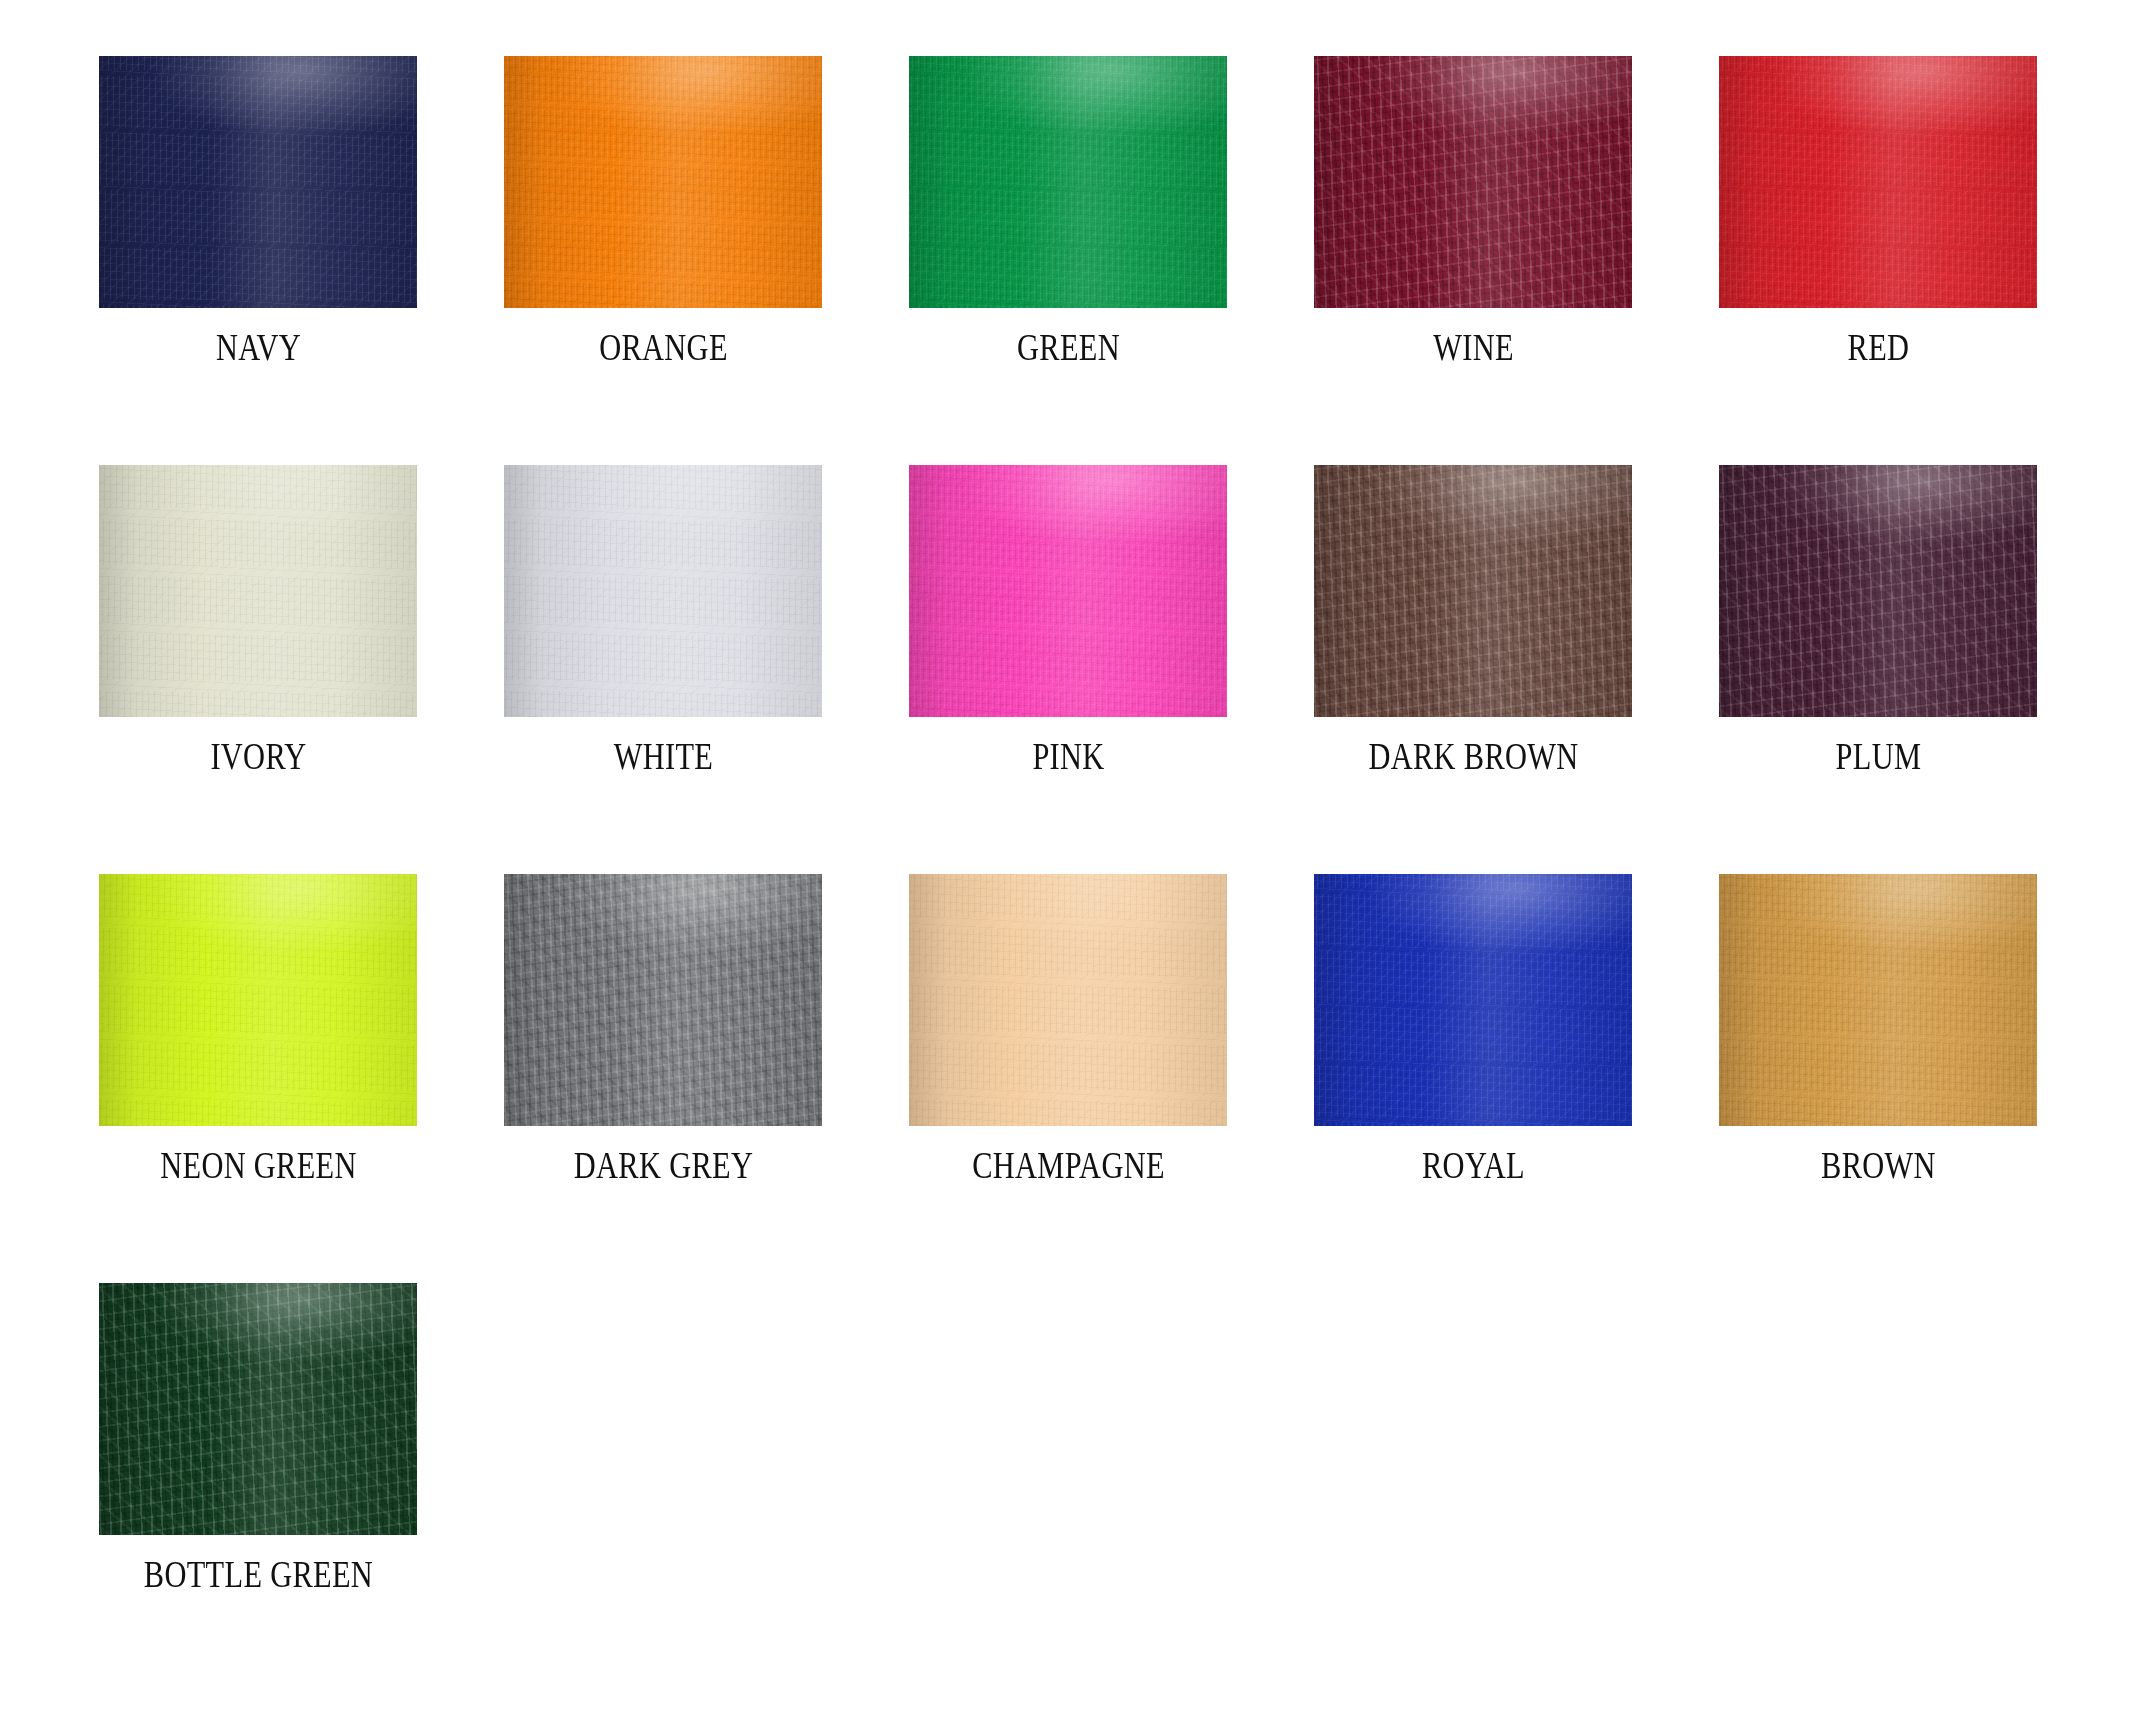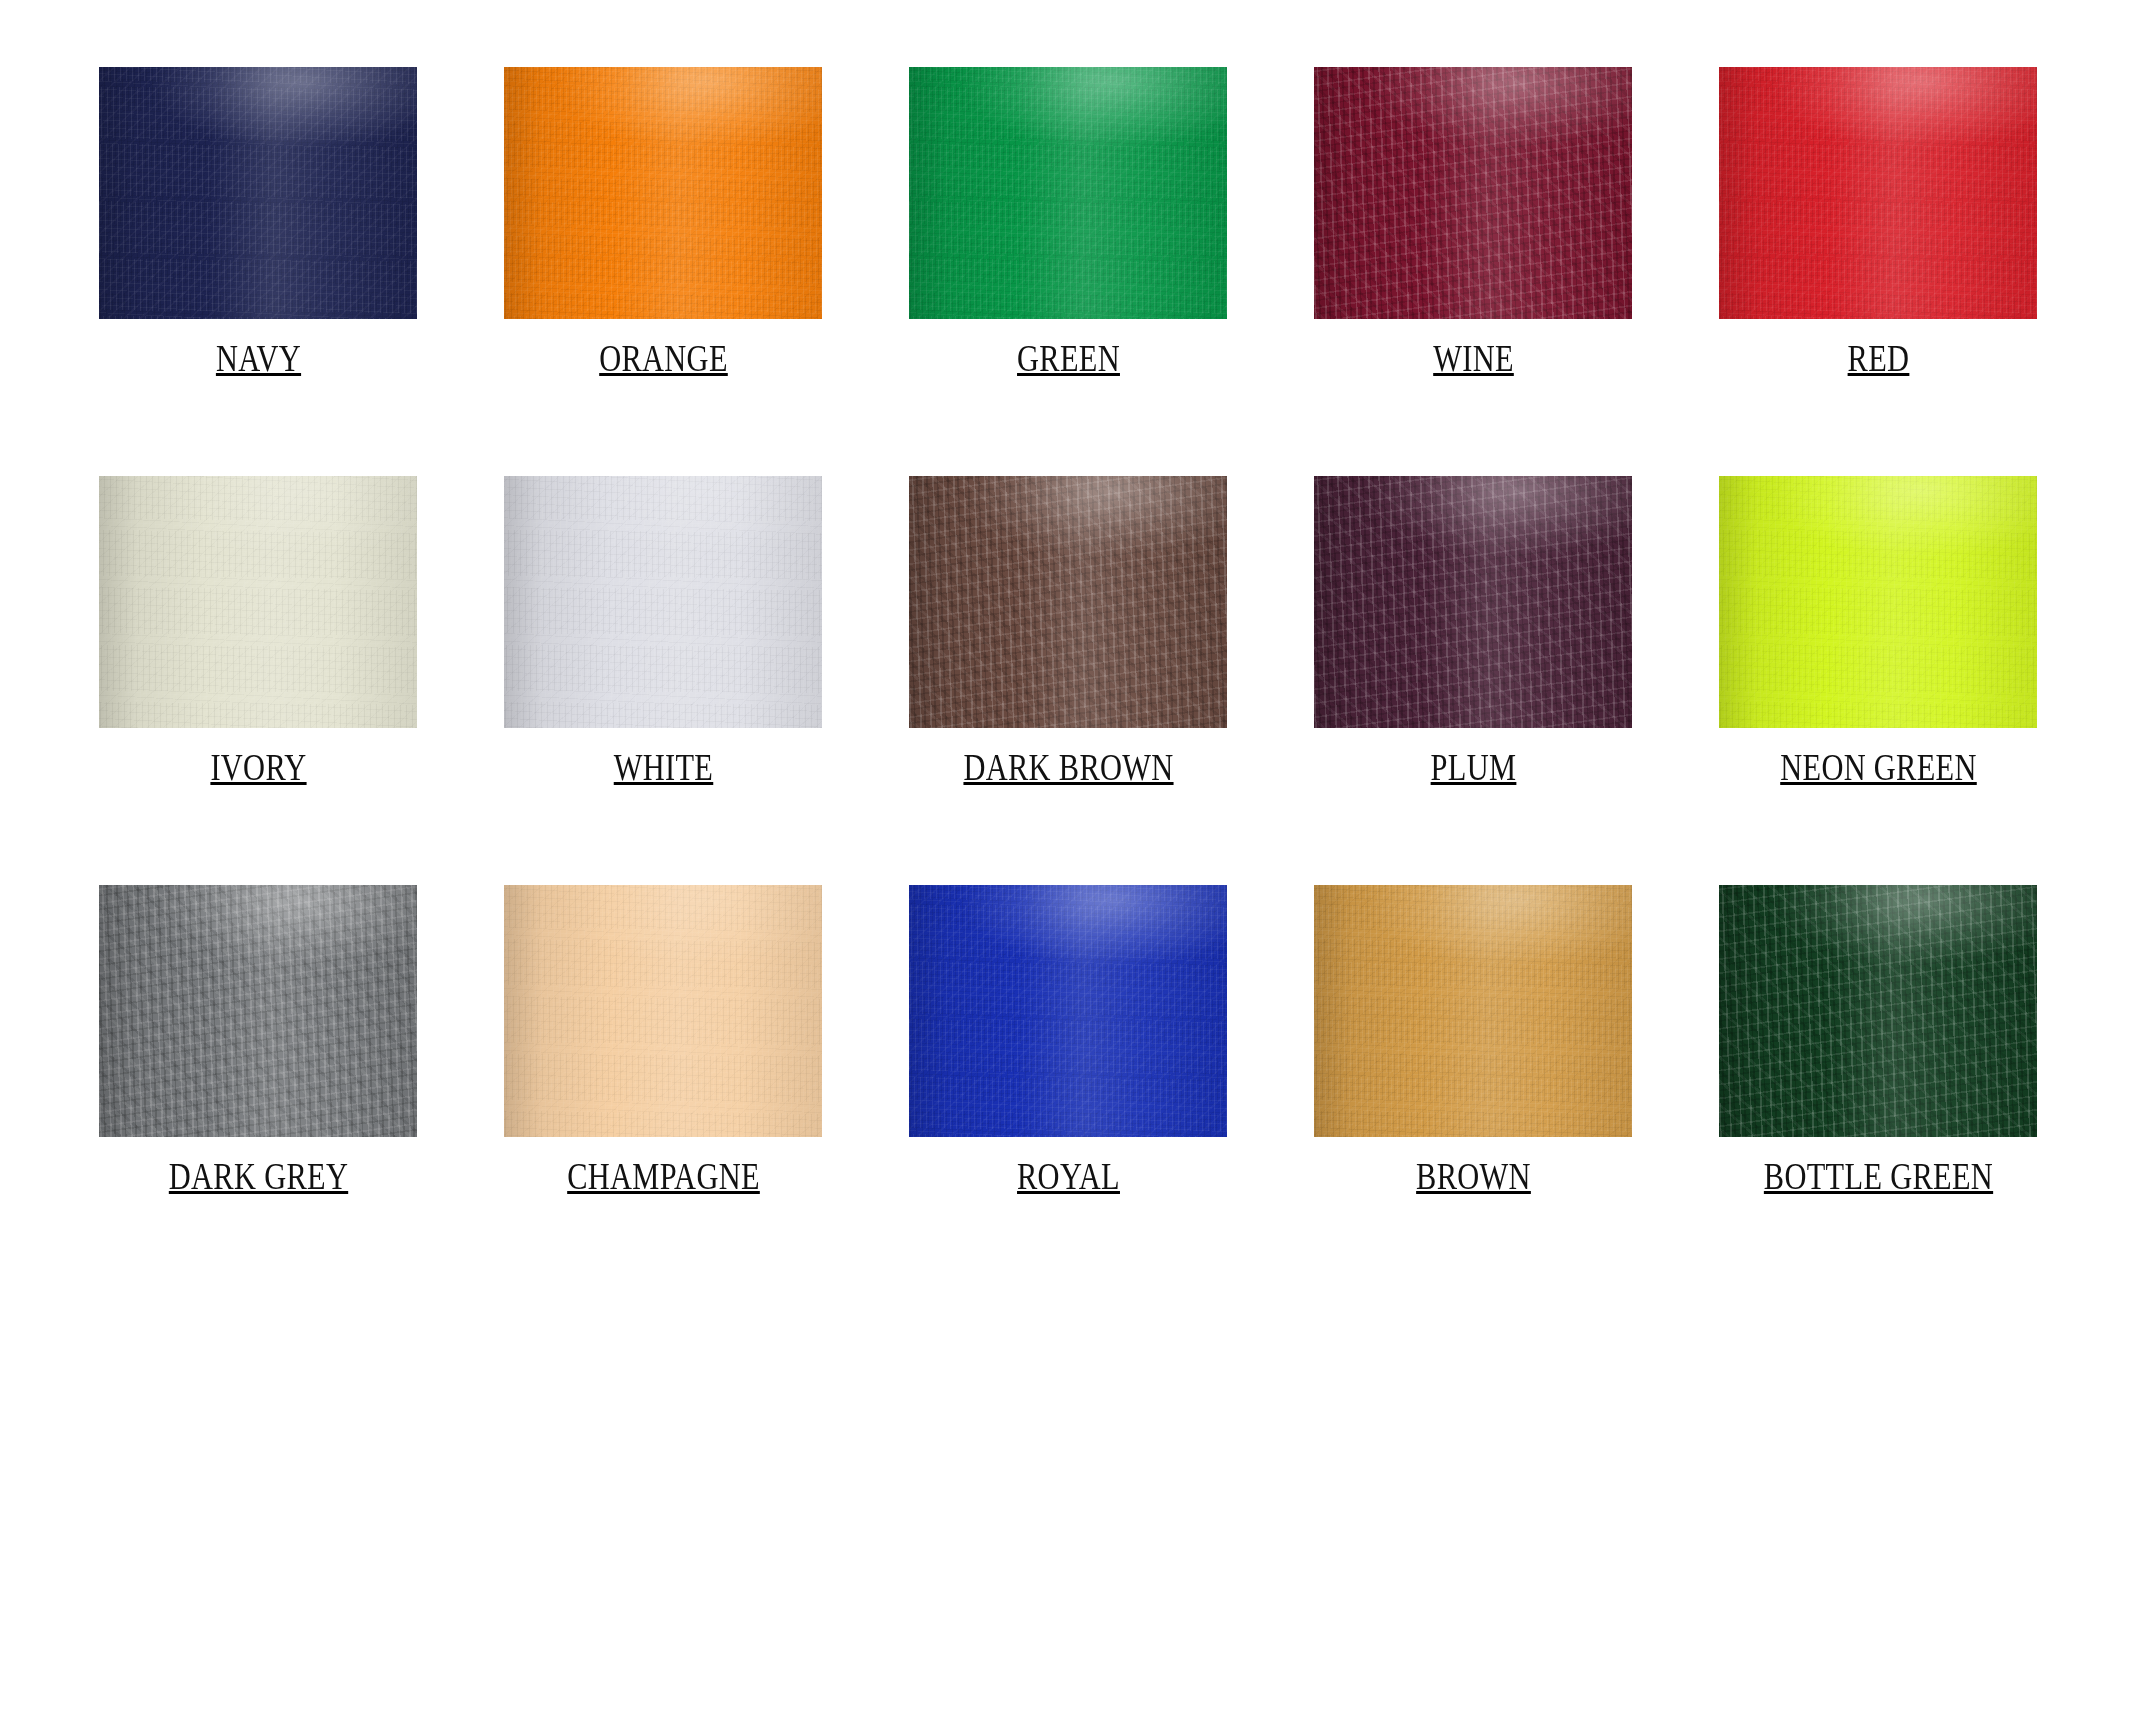--- a/index.html
+++ b/index.html
@@ -17,28 +17,27 @@
   #swatch-chart {
     position: relative;
     width: 2151px;
     height: 1721px;
     background: #ffffff;
   }
 
   .swatch-grid {
     position: absolute;
     left: 99px;
-    top: 67px;
+    top: 56px;
     width: 1940px;
     display: grid;
     grid-template-columns: repeat(5, 318px);
     grid-template-rows: repeat(4, 314px);
     column-gap: 87px;
     row-gap: 95px;
-    text-decoration: underline;
   }
 
   .swatch-cell {
     position: relative;
     width: 318px;
     height: 314px;
     display: flex;
     flex-direction: column;
     align-items: center;
   }
@@ -236,20 +235,29 @@
         <div class="swatch-chip">
           <div class="chip-base" style="background-color: rgb(222, 223, 230);"></div>
           <div class="chip-texture light"></div>
           <div class="chip-sheen"></div>
           <div class="chip-gloss" style="opacity: 0.45;"></div>
         </div>
         <div class="swatch-label">WHITE</div>
       </div>
       <div class="swatch-cell">
         <div class="swatch-chip">
+          <div class="chip-base" style="background-color: rgb(251, 69, 184);"></div>
+          <div class="chip-texture"></div>
+          <div class="chip-sheen"></div>
+          <div class="chip-gloss"></div>
+        </div>
+        <div class="swatch-label">PINK</div>
+      </div>
+      <div class="swatch-cell">
+        <div class="swatch-chip">
           <div class="chip-base" style="background-color: rgb(106, 74, 64);"></div>
           <div class="chip-texture coarse"></div>
           <div class="chip-sheen"></div>
           <div class="chip-gloss"></div>
         </div>
         <div class="swatch-label">DARK BROWN</div>
       </div>
       <div class="swatch-cell">
         <div class="swatch-chip">
           <div class="chip-base" style="background-color: rgb(74, 34, 56);"></div>

